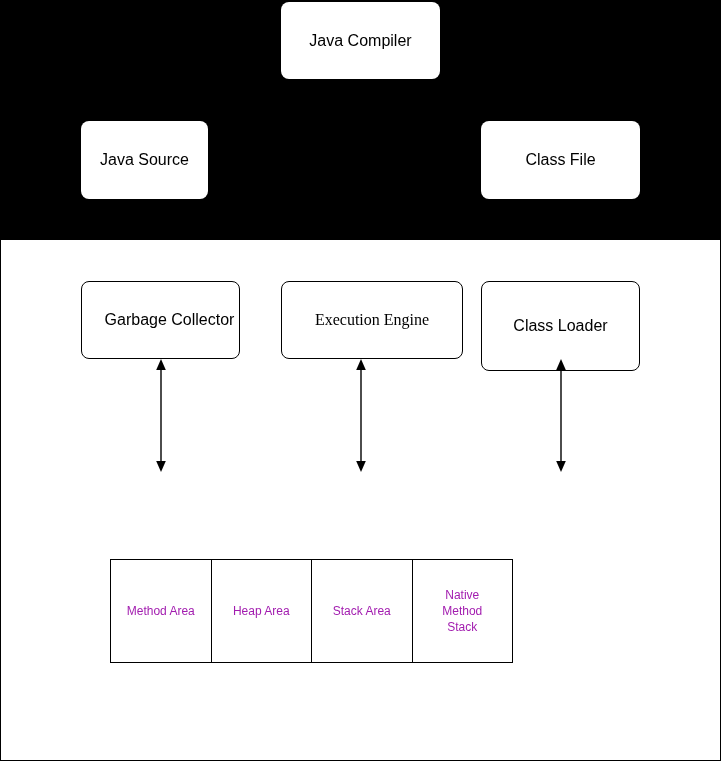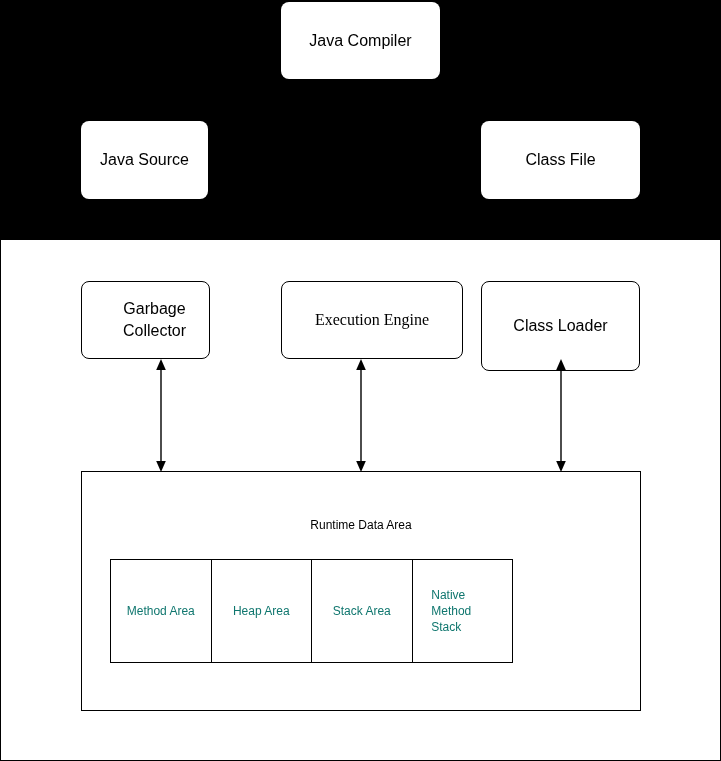--- a/index.html
+++ b/index.html
@@ -73,22 +73,23 @@
     border: 1px solid #000000;
     background: #ffffff;
   }
   .cell {
     flex: 1 1 0;
     border-right: 1px solid #000000;
     box-sizing: border-box;
     display: flex;
     align-items: center;
     justify-content: center;
+    text-align: center;
     font-size: 12px;
-    color: #0f766e;
+    color: #a21caf;
     line-height: 1.35;
     padding: 4px;
   }
   .cell:last-child {
     border-right: none;
   }
 
   
   .conn {
     position: absolute;
@@ -117,21 +118,21 @@
 
   <div class="conn" style="left:553px; top:199px; width:16px; height:82px;">
     <svg width="16" height="82" viewBox="0 0 16 82">
       <line x1="8" y1="0" x2="8" y2="74" stroke="#000000" stroke-width="1.4"></line>
       <polygon points="8,81 3.2,70 12.8,70" fill="#000000"></polygon>
     </svg>
   </div>
 
   <div class="jvm-region"></div>
 
-  <div class="rbox" style="left:81px; top:281px; width:129px; height:78px;padding-left:18px;">
+  <div class="rbox" style="left:81px; top:281px; width:159px; height:78px;padding-left:18px;">
     <span>Garbage Collector</span>
   </div>
 
   <div class="rbox" style="left:281px; top:281px; width:182px; height:78px;font-family:Liberation Serif, serif;">
     <span>Execution Engine</span>
   </div>
 
   <div class="rbox" style="left:481px; top:281px; width:159px; height:90px;">
     <span>Class Loader</span>
   </div>
@@ -153,23 +154,20 @@
   </div>
 
   <div class="conn" style="left:553px; top:359px; width:16px; height:113px;">
     <svg width="16" height="113" viewBox="0 0 16 113">
       <line x1="8" y1="6" x2="8" y2="107" stroke="#000000" stroke-width="1.4"></line>
       <polygon points="8,0 3.2,11 12.8,11" fill="#000000"></polygon>
       <polygon points="8,113 3.2,102 12.8,102" fill="#000000"></polygon>
     </svg>
   </div>
 
-  <div class="rect" style="left:81px; top:471px; width:560px; height:240px;">
-    <div class="rda-title">Runtime Data Area</div>
-  </div>
 
   <div class="cells" style="left:110px; top:559px; width:403px; height:104px;">
     <div class="cell">
       <span>Method Area</span>
     </div>
     <div class="cell">
       <span>Heap Area</span>
     </div>
     <div class="cell">
       <span>Stack Area</span>

